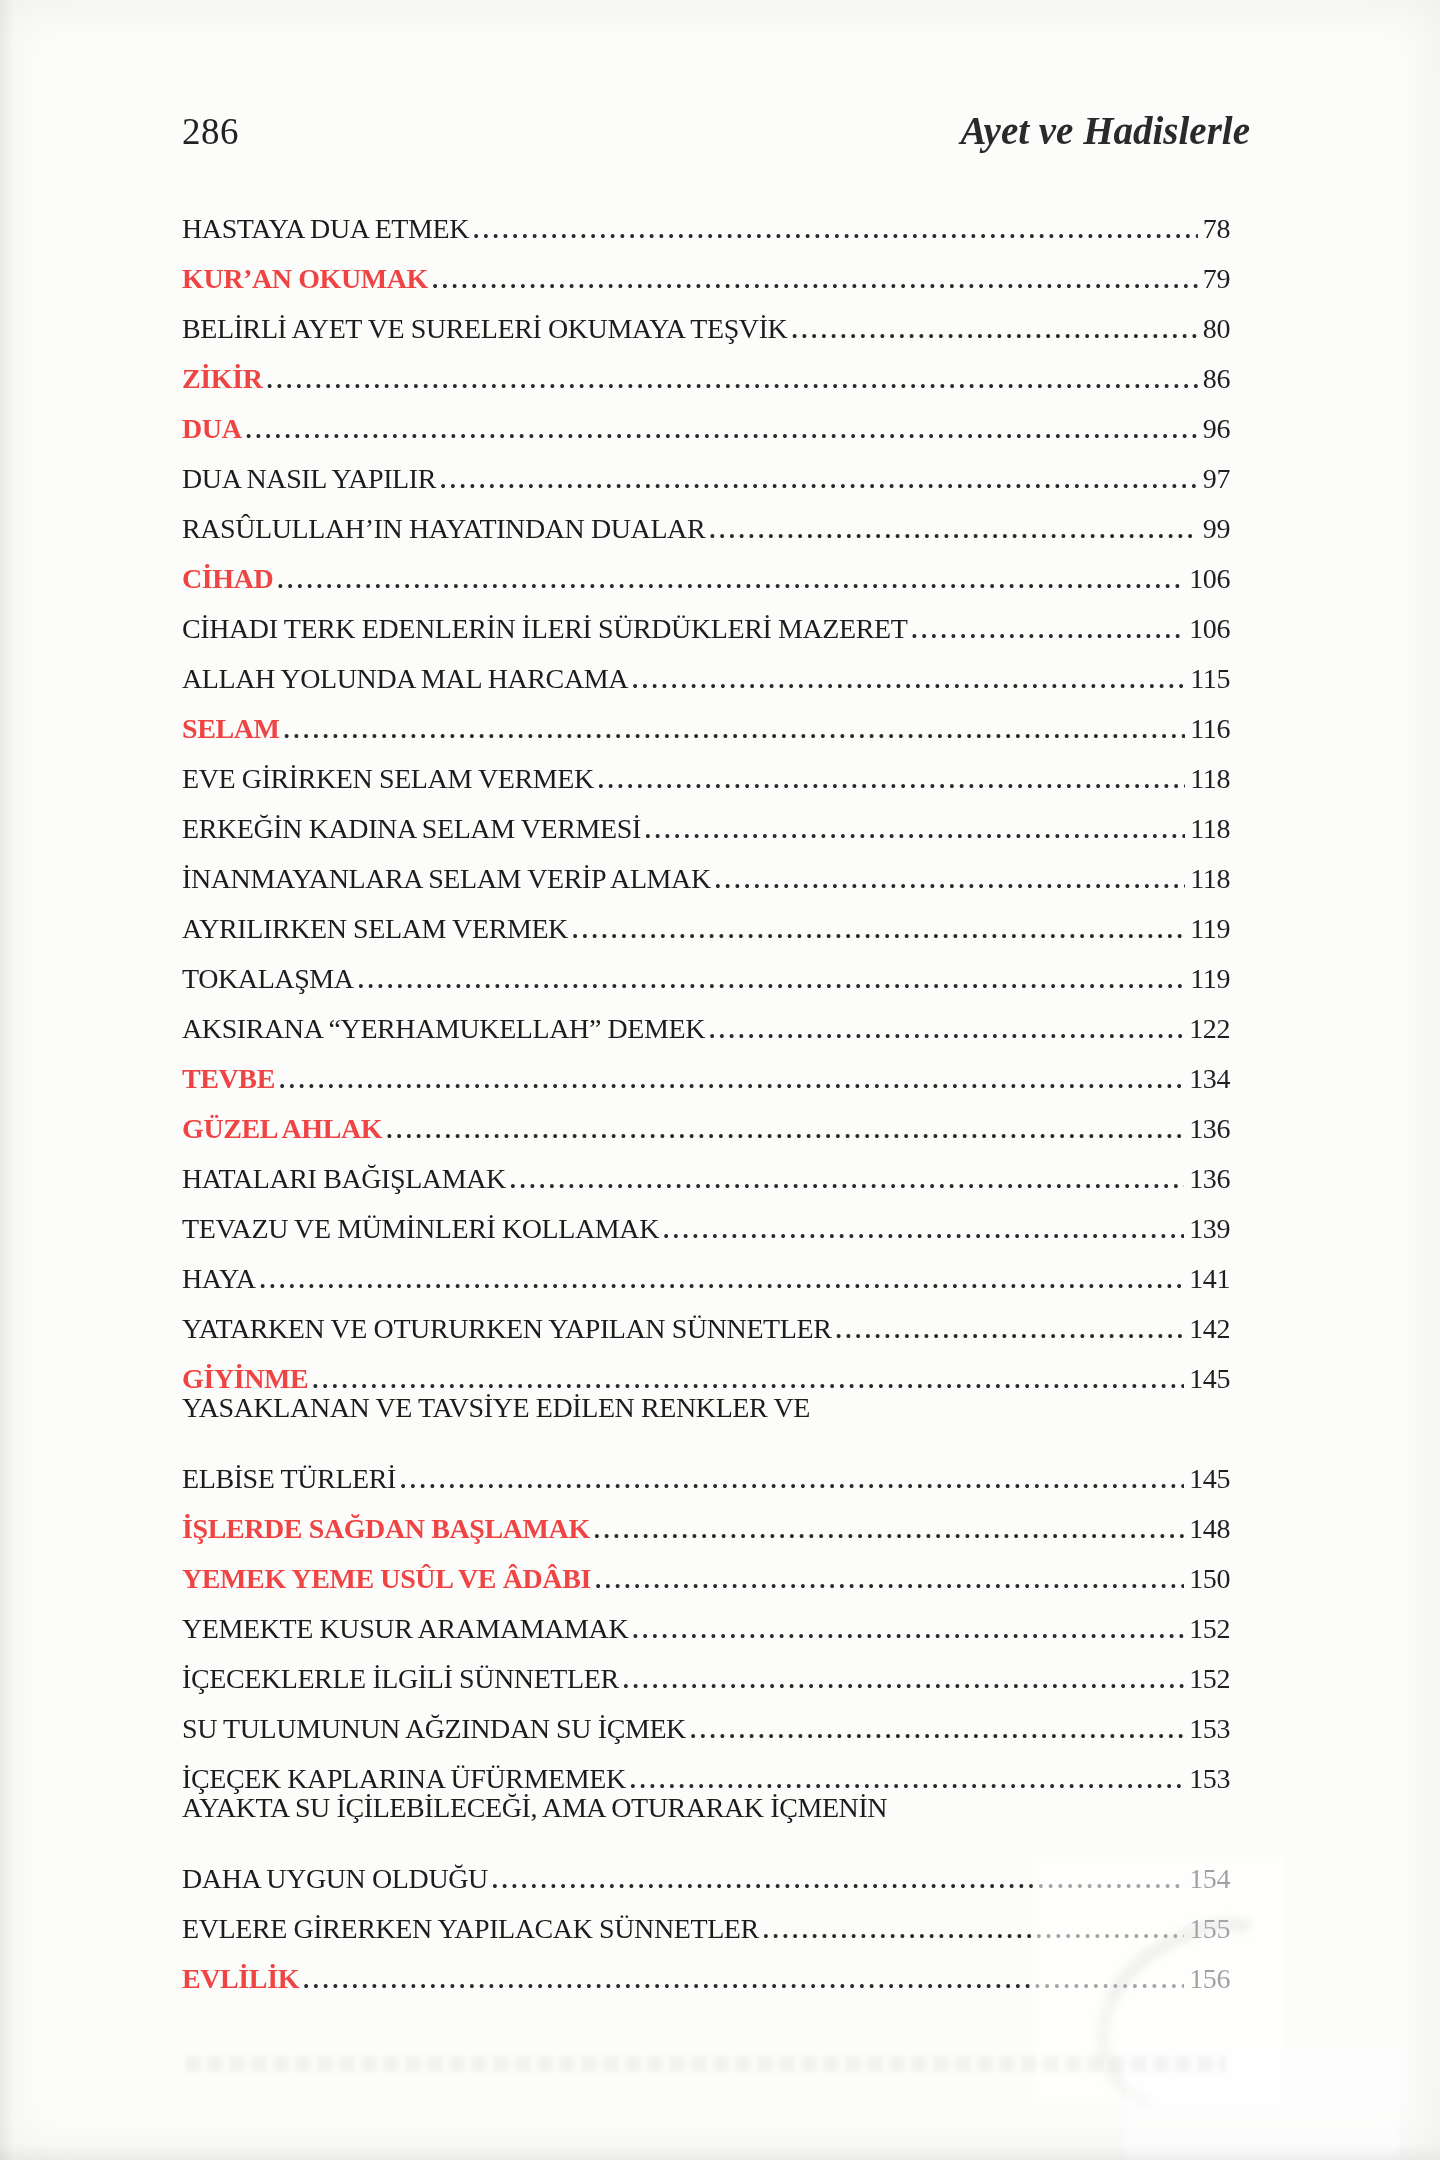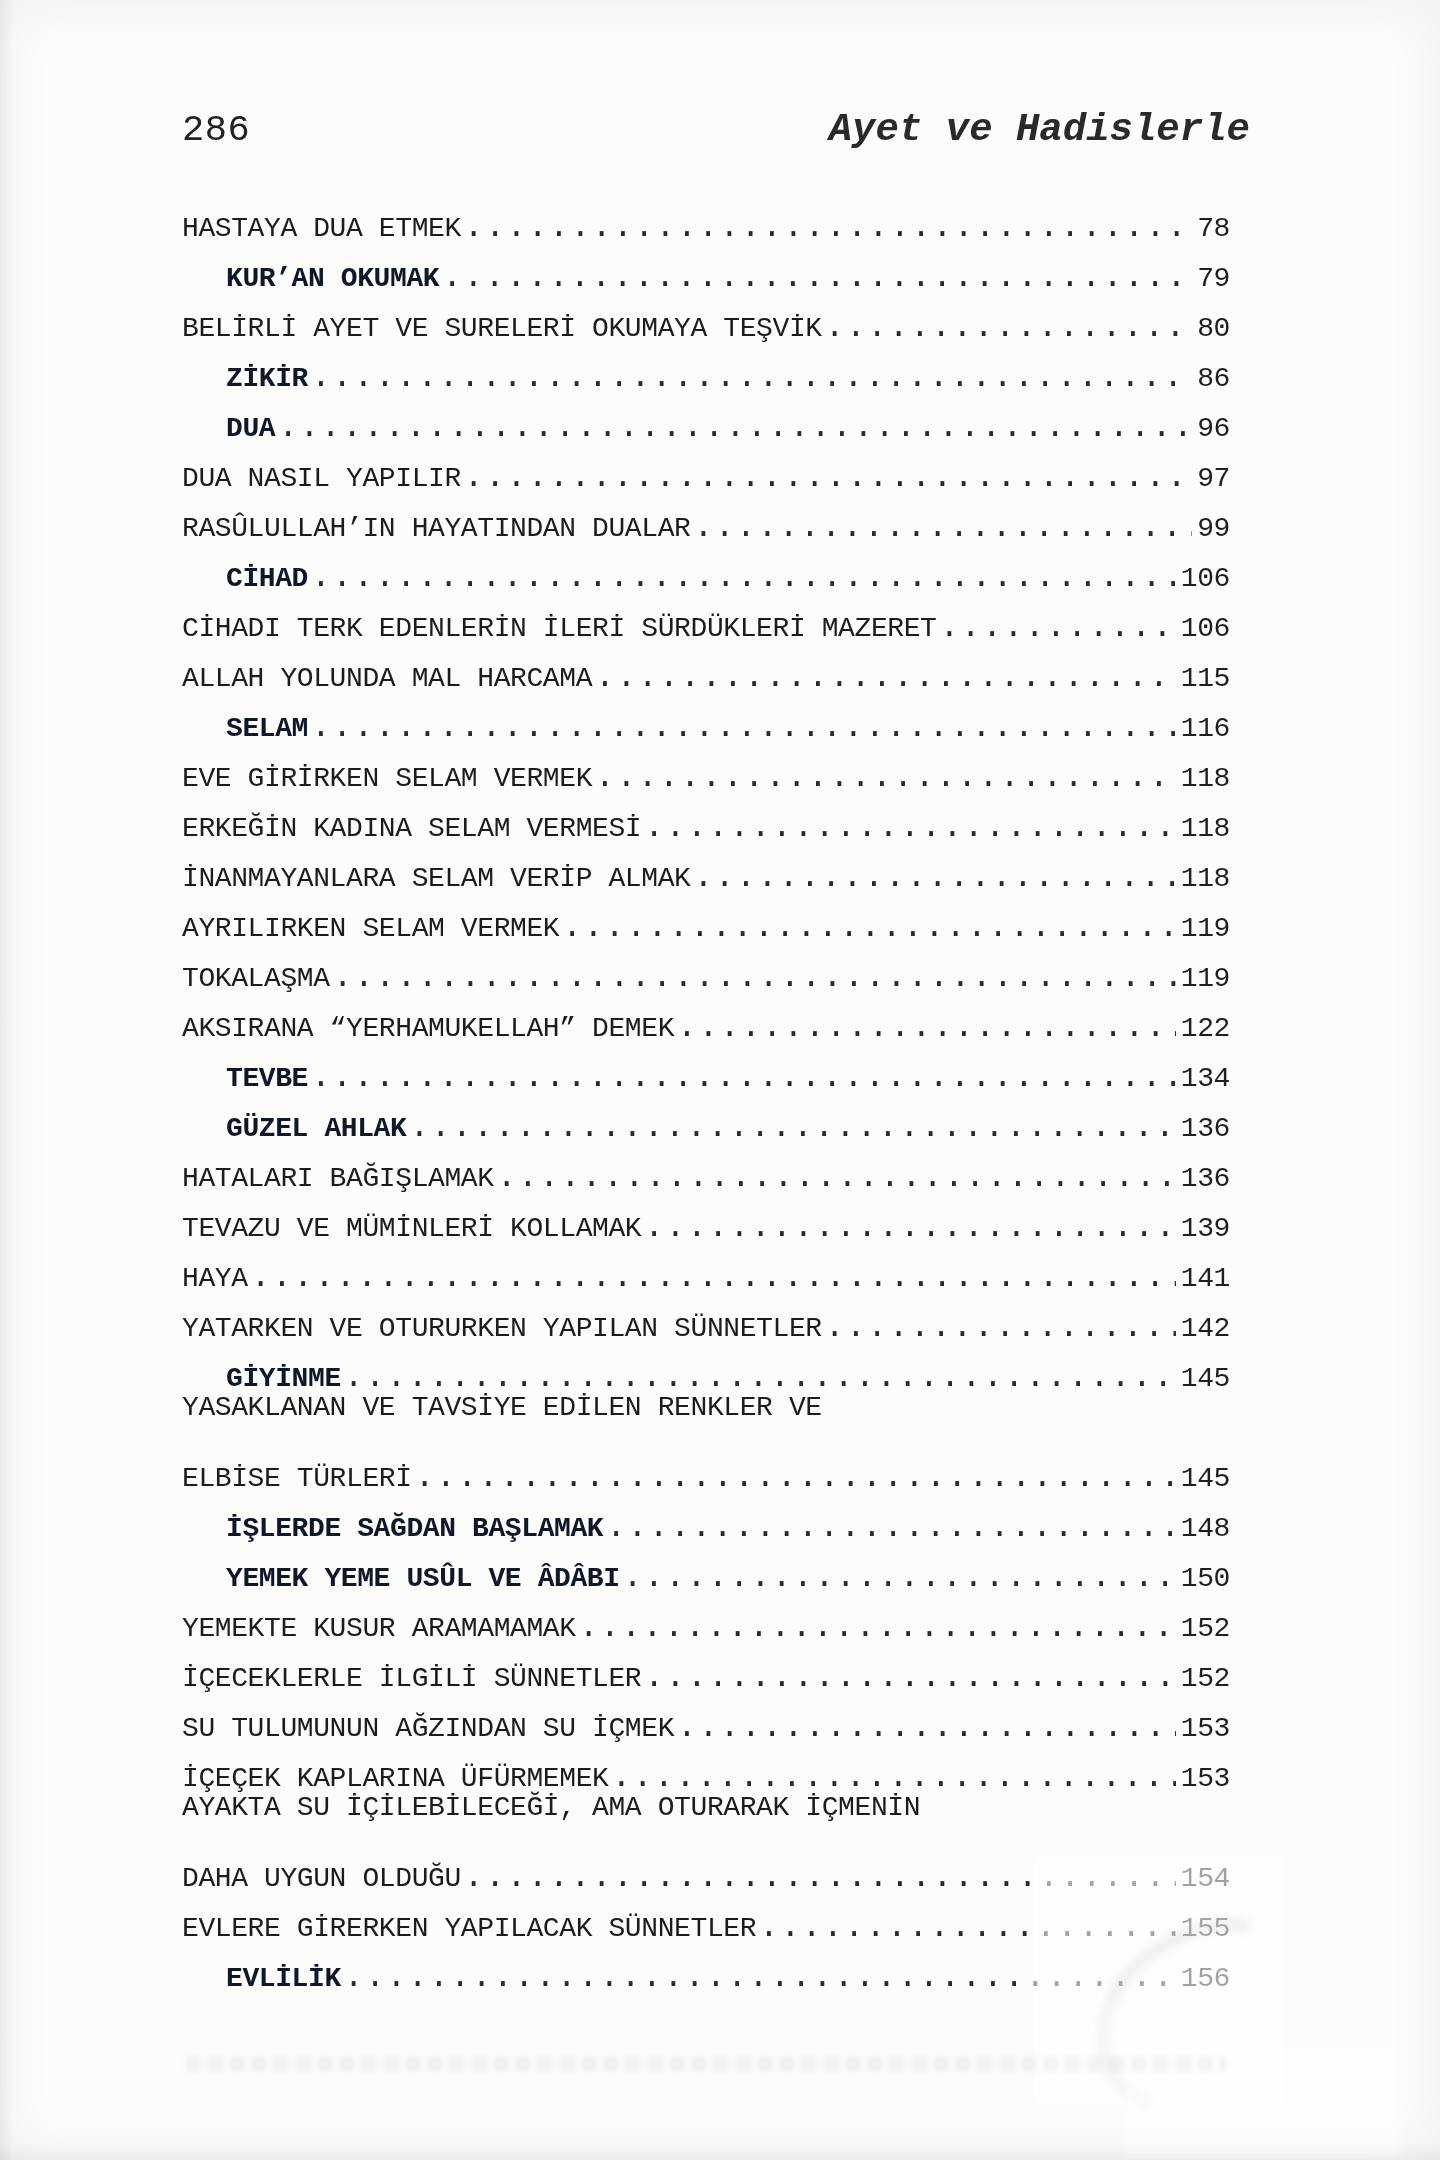--- a/index.html
+++ b/index.html
@@ -8,21 +8,20 @@
     background:#e9e9e7;
     font-family:"Liberation Serif","DejaVu Serif",serif;
     position:relative;
     overflow:hidden;
   }
   .page{
     position:absolute;inset:0;
     background:#fcfcfb;
     box-shadow:inset 0 0 60px rgba(0,0,0,0.06);
     color:#1c1c1c;
-    font-family:Liberation Mono, monospace;
   }
   
   .header{
     position:absolute;
     left:182px;right:190px;top:108px;
     display:flex;justify-content:space-between;align-items:baseline;
   }
   .page-num-header{
     font-size:37px;color:#222;letter-spacing:0.5px;
   }
@@ -35,21 +34,21 @@
     position:absolute;
     left:182px;top:183px;
     width:1048px;
   }
   .entry{
     display:flex;align-items:baseline;
     height:50px;line-height:50px;
     font-size:28px;letter-spacing:-0.4px;color:#1c1c1c;
     white-space:nowrap;
   }
-  .entry.bold .title{font-weight:bold;color:#0f172a;margin-left:44px;}
+  .entry.bold .title{font-weight:bold;color:#ef4444;}
   .title{flex:0 0 auto;}
   .dots{
     flex:1 1 auto;min-width:10px;overflow:hidden;white-space:nowrap;
     margin:0 5px 0 3px;
   }
   .dots::after{
     content:"....................................................................................................................................................................................";
     font-size:33px;letter-spacing:1.5px;color:#2a2a2a;
   }
   .pagenum{flex:0 0 auto;color:#1f1f1f;margin-top:21px;}

